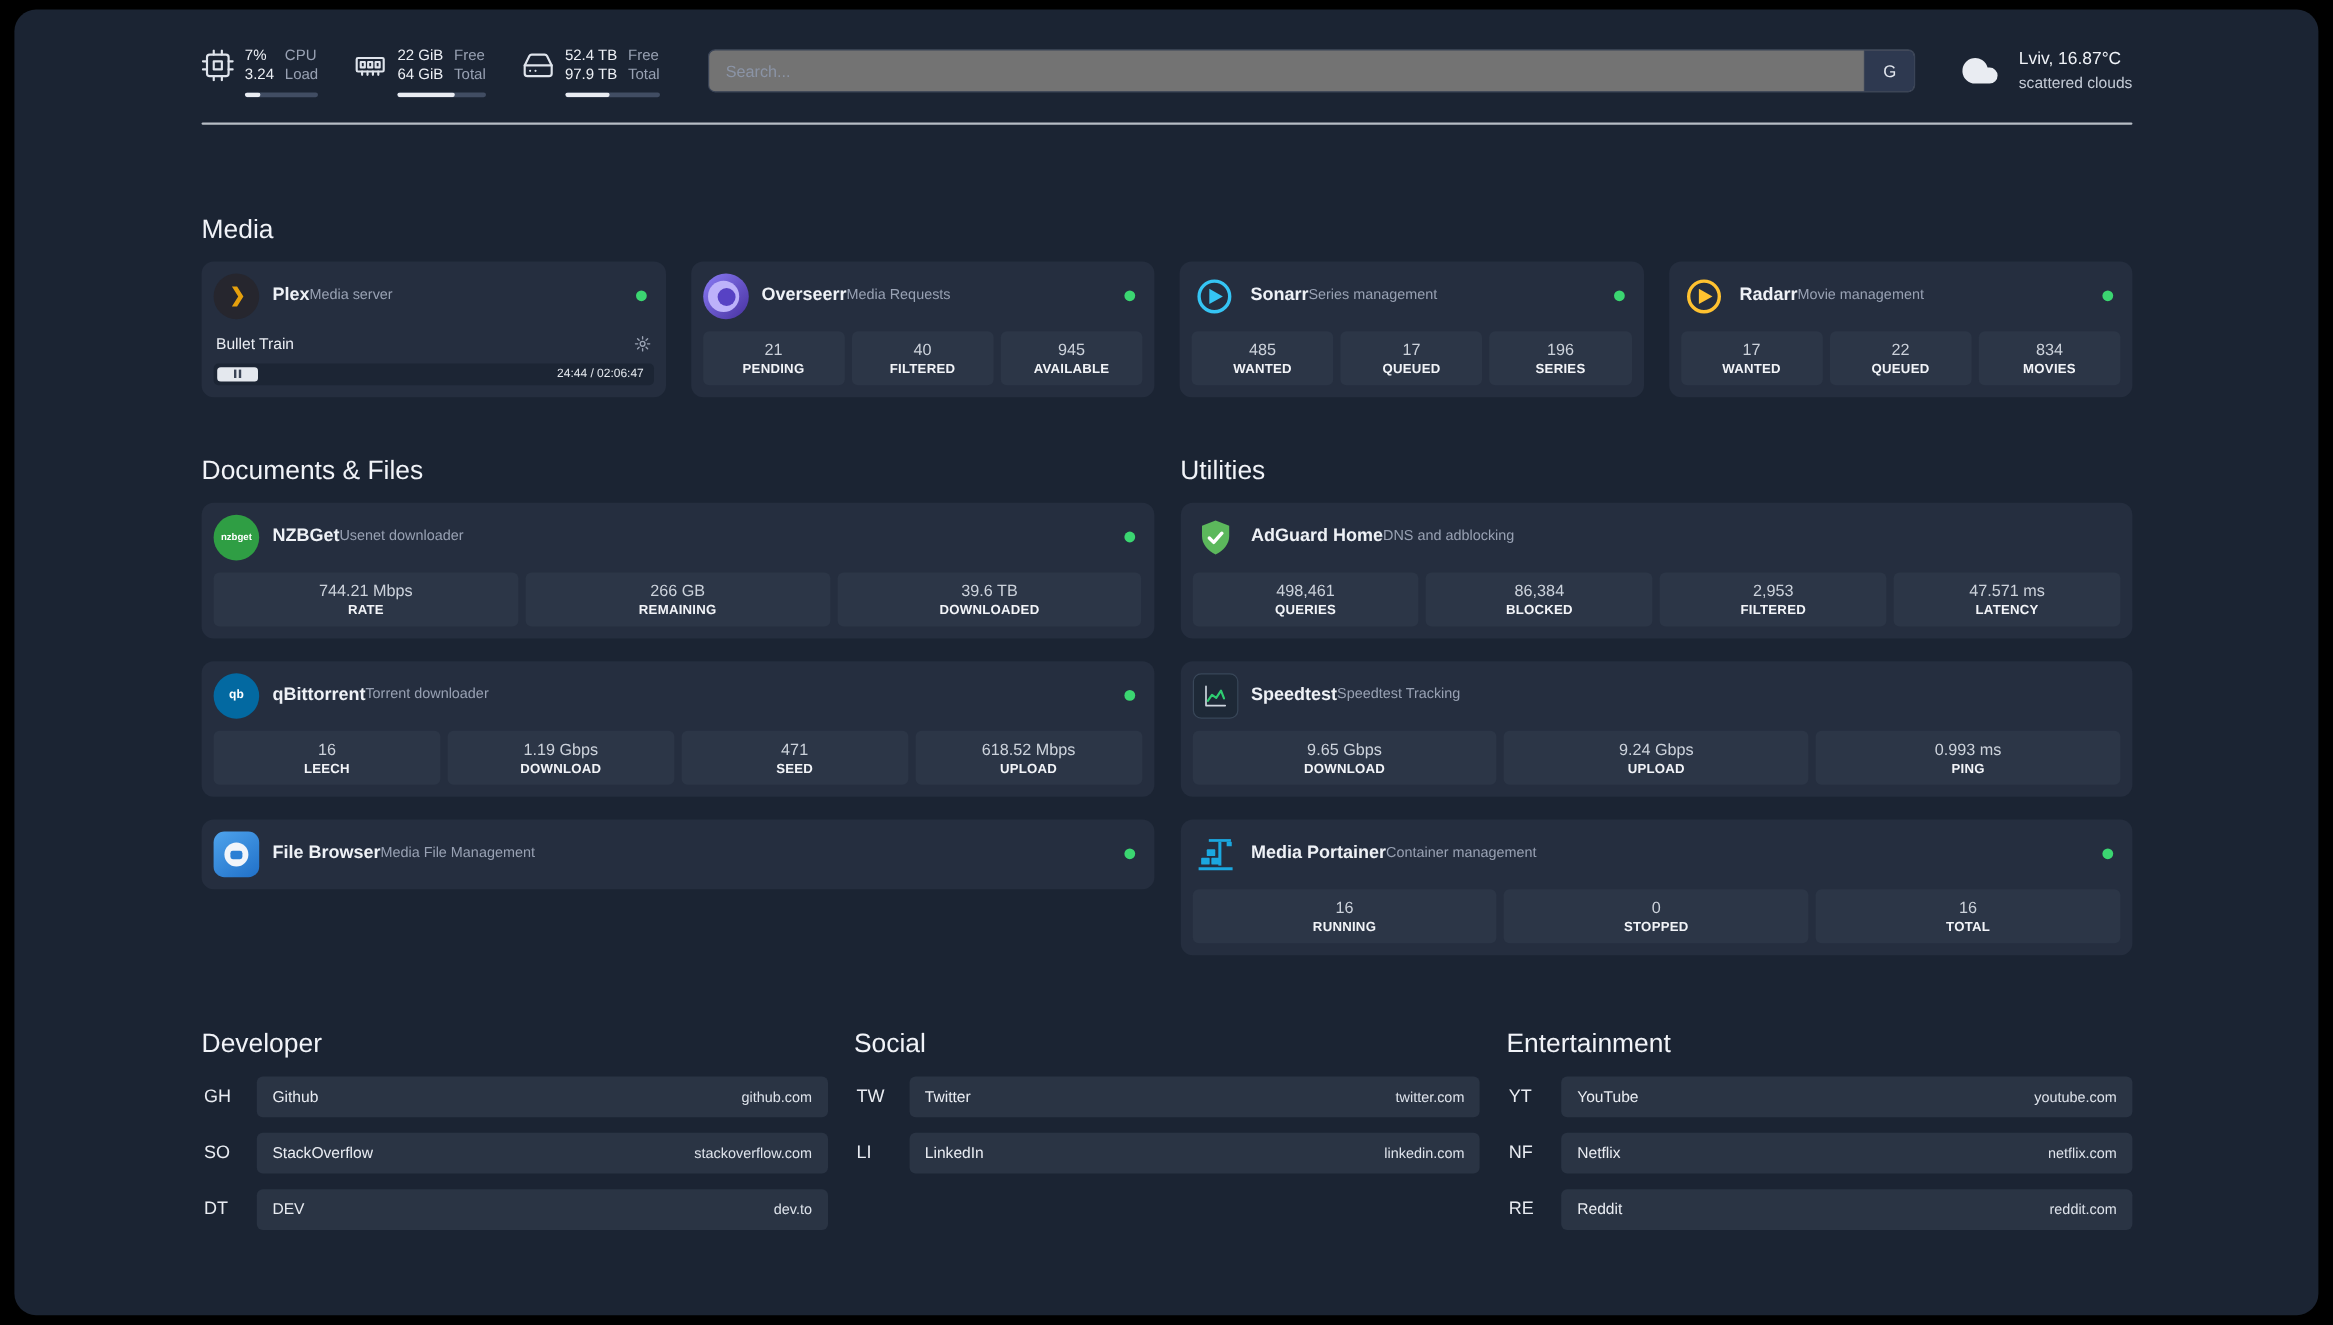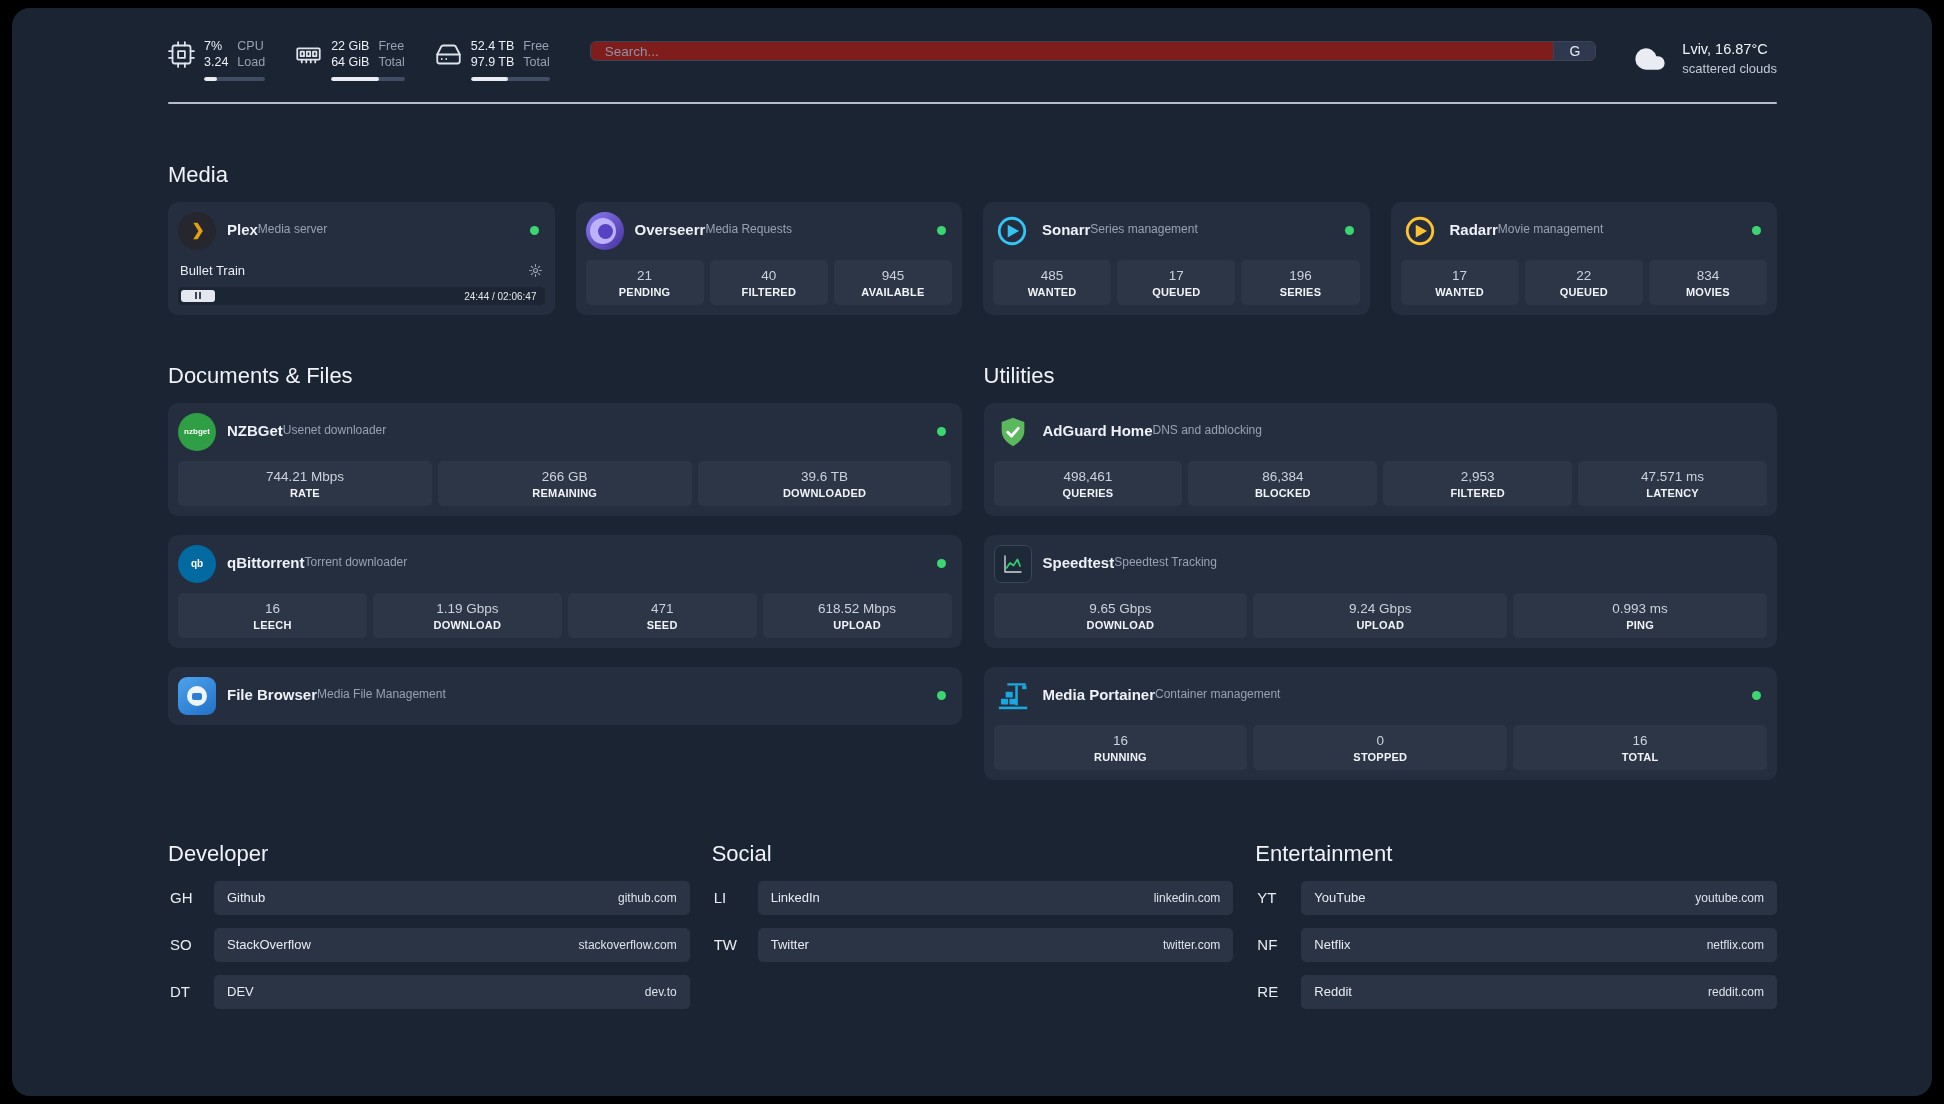--- a/index.html
+++ b/index.html
@@ -20,43 +20,43 @@
   .sys-stat { display: flex; flex-direction: column; }
   .sys-top { display: flex; align-items: center; gap: 9px; }
   .sys-icon { width: 27px; height: 27px; flex: none; }
   .sys-col { display: flex; flex-direction: column; line-height: 1.3; font-size: 12.5px; }
   .sys-col.vals { color: #edf0f5; }
   .sys-col.labels { color: #98a1b3; }
   .sys-bar { margin: 6px 0 0 36px; height: 4px; border-radius: 2px; background: #414d63; overflow: hidden; }
   .sys-fill { height: 100%; background: #e9ecf2; border-radius: 2px; }
 
   .searchbox {
-    flex: 1; display: flex; align-items: center; height: 20px; margin: 3px 34px 0 40px;
-    background: #7f1d1d; border: 1px solid #3a4457; border-radius: 6px;
+    flex: 1; display: flex; align-items: center; height: 36px; margin: 3px 34px 0 40px;
+    background: #737373; border: 1px solid #3a4457; border-radius: 6px;
   }
   .searchbox input {
     flex: 1; background: transparent; border: none; outline: none;
     color: #e7eaf0; font-size: 13.5px; padding: 0 14px; font-family: inherit;
   }
   .searchbox input::placeholder { color: #8b94a6; }
   .search-g {
     width: 42px; align-self: stretch; display: flex; align-items: center; justify-content: center;
     background: #2e3950; border-left: 1px solid #3a4457; border-radius: 0 5px 5px 0;
     color: #e3e7ef; font-size: 14px; cursor: pointer;
   }
   .weather { display: flex; align-items: center; gap: 12px; margin-top: 2px; }
   .weather-text { display: flex; flex-direction: column; line-height: 1.35; }
   .weather-loc { font-size: 14.5px; color: #f0f3f8; }
   .weather-cond { font-size: 13px; color: #c3cad5; }
 
   .divider { margin-top: 21px; height: 2px; border: none; background: rgba(222,227,234,0.8); border-radius: 1px; }
 
   
   .sec-title { font-size: 22px; font-weight: 500; color: #f1f3f8; margin-bottom: 14px; }
-  .section-media { margin-top: 58px; }
+  .section-media { margin-top: 74px; }
   .media-grid { display: grid; grid-template-columns: repeat(4, 1fr); gap: 21px; }
 
   .card { background: #252e3f; border-radius: 10px; padding: 10px; }
   .card-head { display: flex; align-items: center; gap: 11px; }
   .app-icon { width: 38px; height: 38px; flex: none; display: flex; align-items: center; justify-content: center; position: relative; }
   .app-titles { display: flex; line-height: 1.25; }
   .app-name { font-size: 15px; font-weight: 600; color: #eef1f6; }
   .app-sub { font-size: 12px; color: #98a1b3; margin-top: 1px; }
   .dot { width: 9px; height: 9px; border-radius: 50%; background: #3bd671; margin-left: auto; margin-right: 6px; flex: none; }
 
@@ -516,33 +516,33 @@
           <div class="bm-pill">
             <span class="bm-name">DEV</span>
             <span class="bm-url">dev.to</span>
           </div>
         </div>
       </div>
 
       <div class="bm-col">
         <h2 class="sec-title">Social</h2>
         <div class="bm-row">
+          <span class="bm-abbr">TW</span>
+          <div class="bm-pill">
+            <span class="bm-name">Twitter</span>
+            <span class="bm-url">twitter.com</span>
+          </div>
+        </div>
+        <div class="bm-row">
           <span class="bm-abbr">LI</span>
           <div class="bm-pill">
             <span class="bm-name">LinkedIn</span>
             <span class="bm-url">linkedin.com</span>
           </div>
         </div>
-        <div class="bm-row">
-          <span class="bm-abbr">TW</span>
-          <div class="bm-pill">
-            <span class="bm-name">Twitter</span>
-            <span class="bm-url">twitter.com</span>
-          </div>
-        </div>
       </div>
 
       <div class="bm-col">
         <h2 class="sec-title">Entertainment</h2>
         <div class="bm-row">
           <span class="bm-abbr">YT</span>
           <div class="bm-pill">
             <span class="bm-name">YouTube</span>
             <span class="bm-url">youtube.com</span>
           </div>

